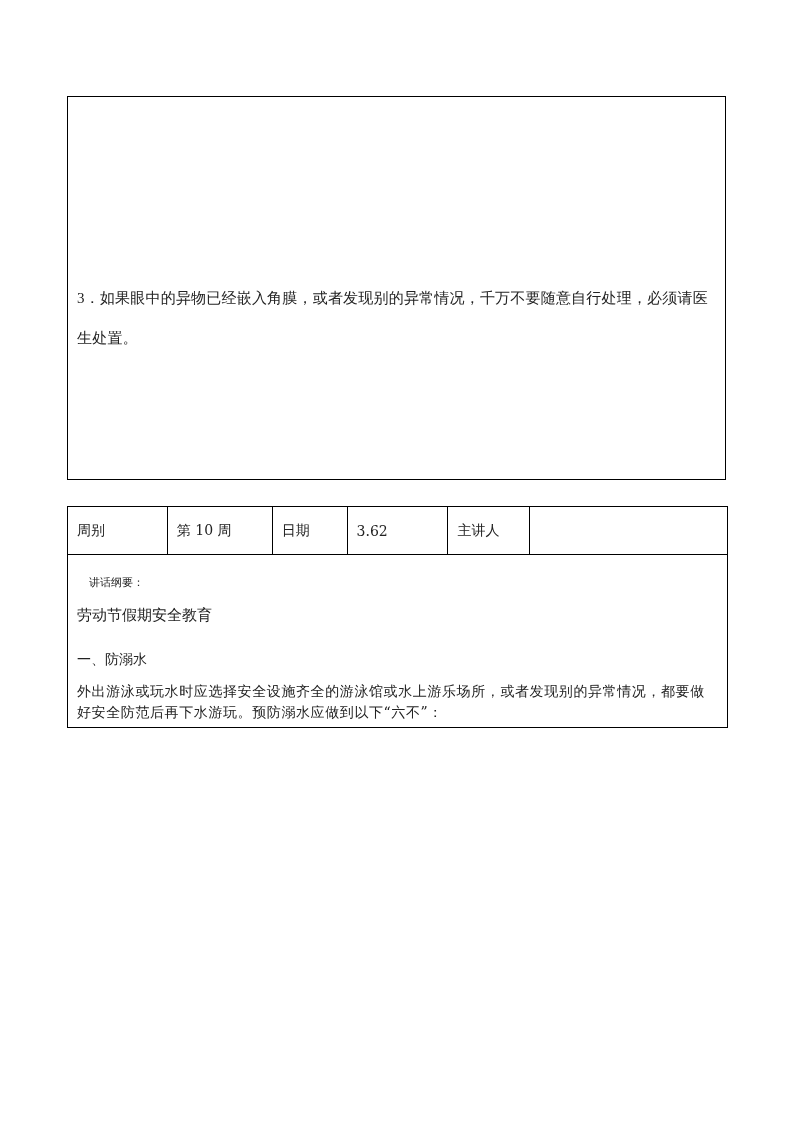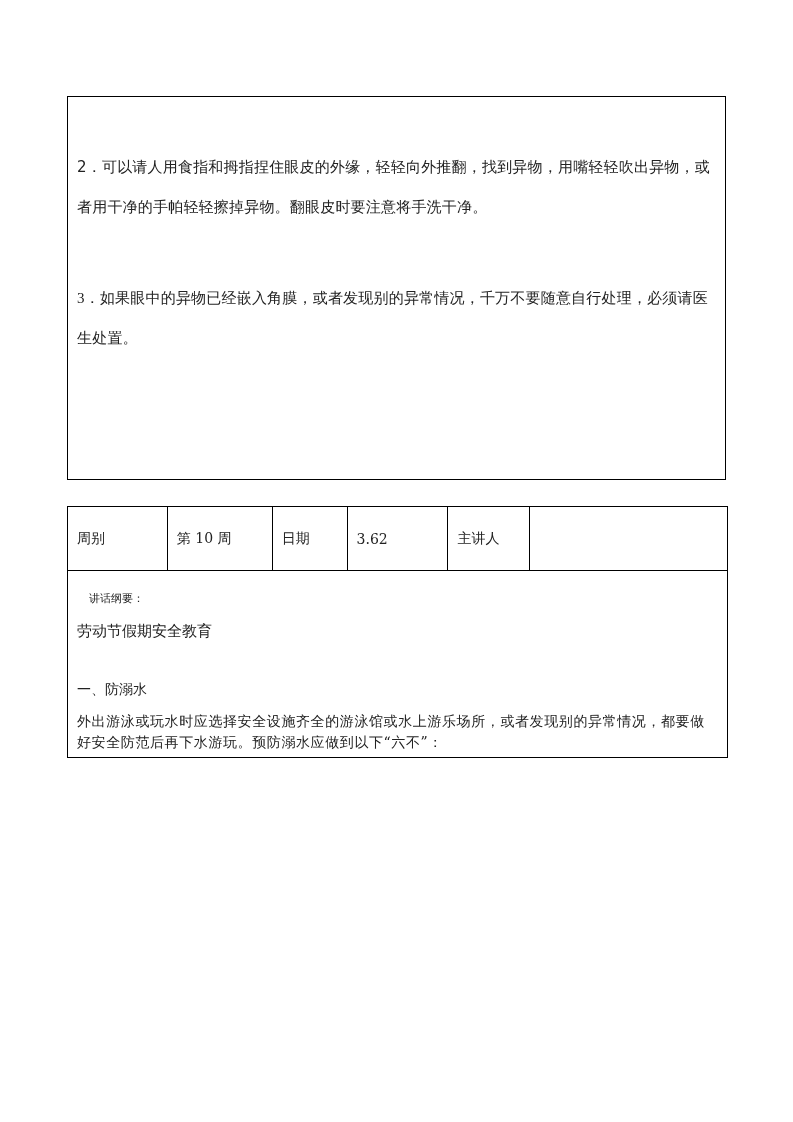--- a/index.html
+++ b/index.html
@@ -2,32 +2,31 @@
 <html><head>
 <meta charset="utf-8">
 <style>
   html,body{margin:0;padding:0;background:#ffffff;}
   body{width:793px;height:1122px;position:relative;font-family:"DejaVu Sans","Liberation Sans",sans-serif;color:#222;}
   .box{position:absolute;left:67px;top:96px;width:659px;height:384px;border:1px solid #000;box-sizing:border-box;}
   .para{position:absolute;left:9px;width:645px;font-size:15px;line-height:40px;margin:0;letter-spacing:0.2px;}
   .p2{top:50px;}
   .p3{top:181px;font-family:Liberation Serif, serif;}
   table.t{position:absolute;left:67px;top:506px;border-collapse:collapse;width:661px;font-family:"DejaVu Serif","Liberation Serif",serif;font-size:14px;}
-  table.t td{border:1px solid #000;padding:16px 9px;height:31px;vertical-align:middle;color:#222;}
+  table.t td{border:1px solid #000;padding:8px 9px;height:31px;vertical-align:middle;color:#222;}
   table.t td.outline{vertical-align:top;padding:6px 9px 4px 9px;height:auto;}
   .ol-label{font-size:11px;line-height:20px;margin:12px;}
   .ol-title{font-family:"DejaVu Sans","Liberation Sans",sans-serif;font-size:15px;line-height:20px;margin:10px 0 0 0;}
-  .ol-sec{font-size:14px;line-height:20px;margin:38px 0 0 0;}
+  .ol-sec{font-size:14px;line-height:20px;margin:24px 0 0 0;}
   .ol-body{font-size:14px;line-height:21px;margin:12px 0 0 0;letter-spacing:0.6px;}
 </style>
 </head>
 <body>
 
 <div class="box">
-  <p class="para p2">2．可以请人用食指和拇指捏住眼皮的外缘，轻轻向外推翻，找到异物，用嘴轻轻吹出异物，或者用干净的手帕轻轻擦掉异物。翻眼皮时要注意将手洗干净。</p>
   <p class="para p3">3．如果眼中的异物已经嵌入角膜，或者发现别的异常情况，千万不要随意自行处理，必须请医生处置。</p>
 </div>
 
 <table class="t">
   <colgroup>
     <col style="width:100px">
     <col style="width:105px">
     <col style="width:75px">
     <col style="width:101px">
     <col style="width:82px">

